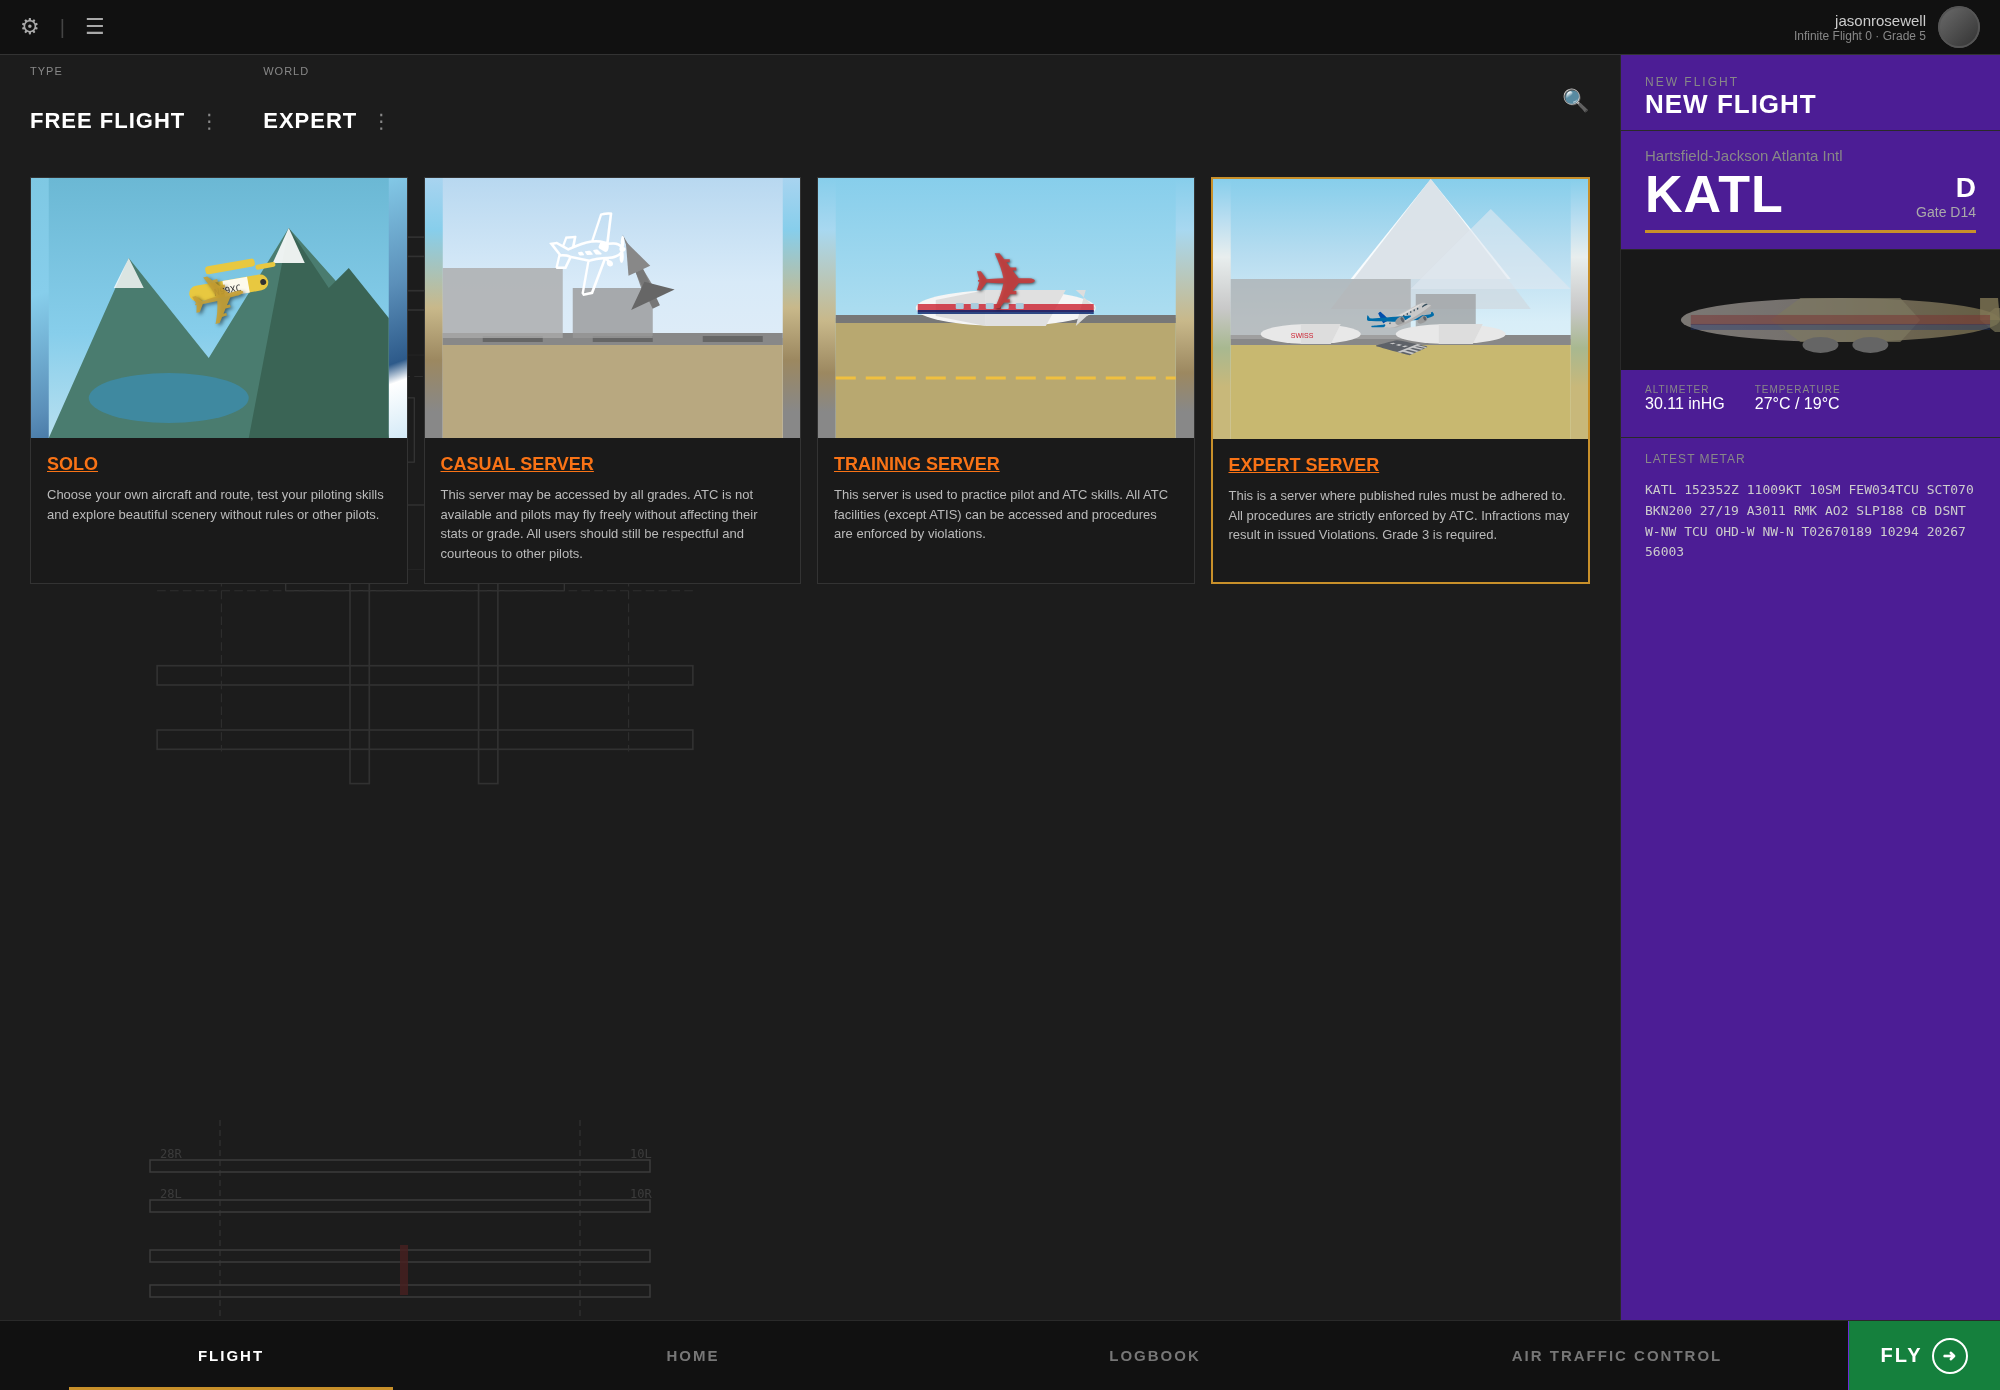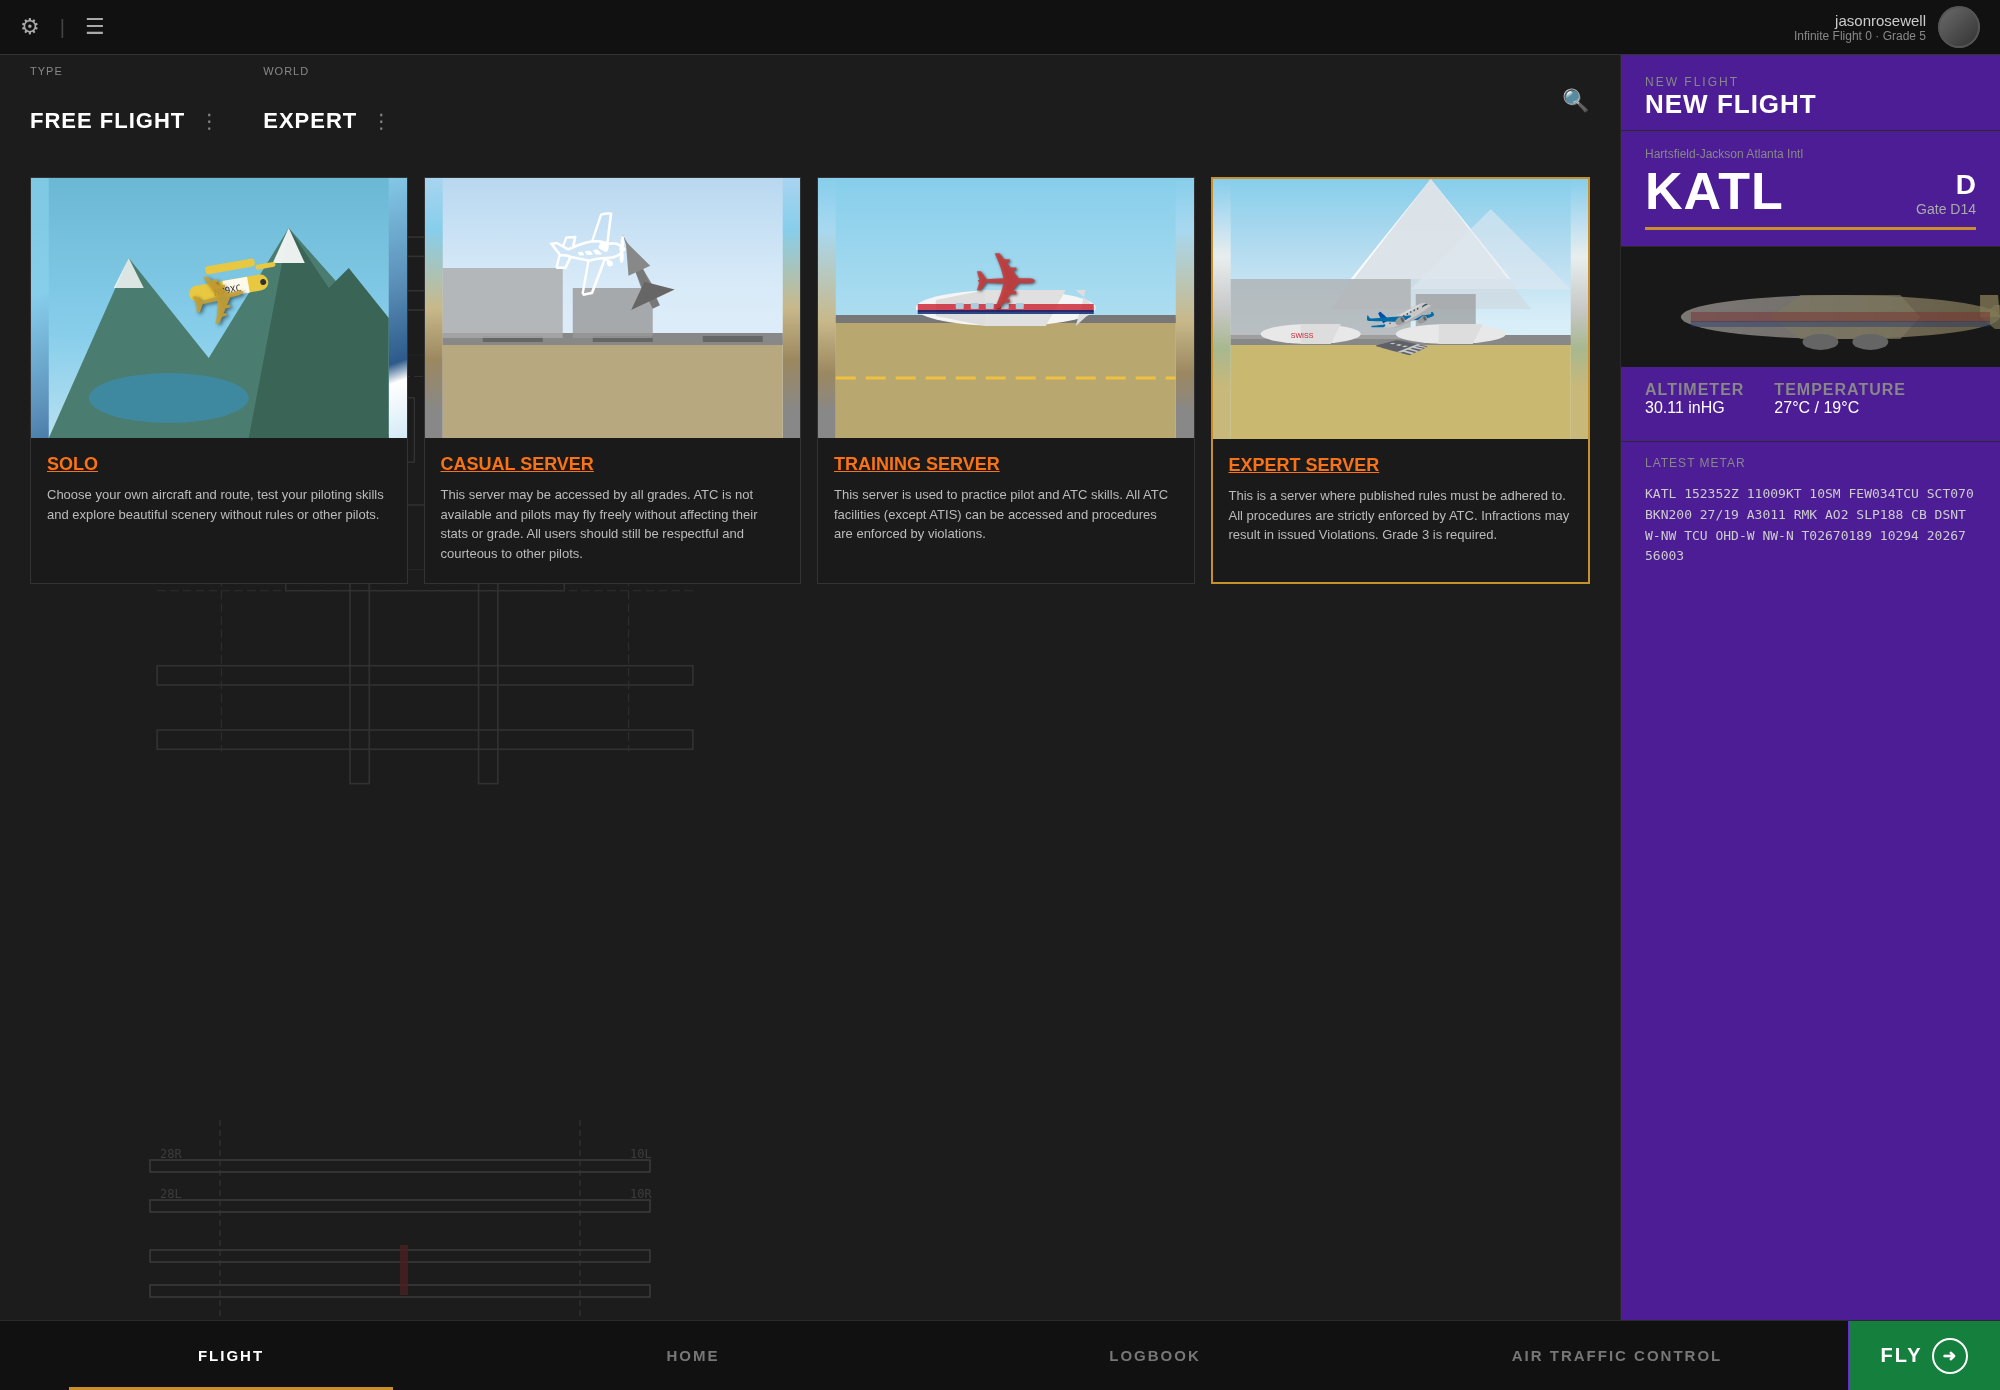--- a/index.html
+++ b/index.html
@@ -257,21 +257,21 @@
       font-size: 26px;
       font-weight: bold;
       color: #fff;
       letter-spacing: 1px;
     }
     .airport-section {
       padding: 16px 24px;
       border-bottom: 1px solid #2a2a2a;
     }
     .airport-subtitle {
-      font-size: 12px;
+      font-size: 15px;
       color: #888;
       margin-bottom: 4px;
     }
     .airport-code-row {
       display: flex;
       align-items: flex-end;
       justify-content: space-between;
     }
     .airport-code {
       font-size: 52px;
@@ -310,26 +310,25 @@
     .weather-section {
       padding: 14px 24px;
       border-bottom: 1px solid #2a2a2a;
     }
     .weather-row {
       display: flex;
       gap: 30px;
       margin-bottom: 10px;
     }
     .weather-item label {
-      font-size: 16px;
+      font-size: 10px;
       color: #888;
       letter-spacing: 1px;
       display: block;
       text-transform: uppercase;
-      font-weight: bold;
     }
     .weather-item .weather-value {
       font-size: 16px;
       color: #fff;
     }
     .metar-section {
       padding: 14px 24px;
     }
     .metar-label {
       font-size: 12px;

